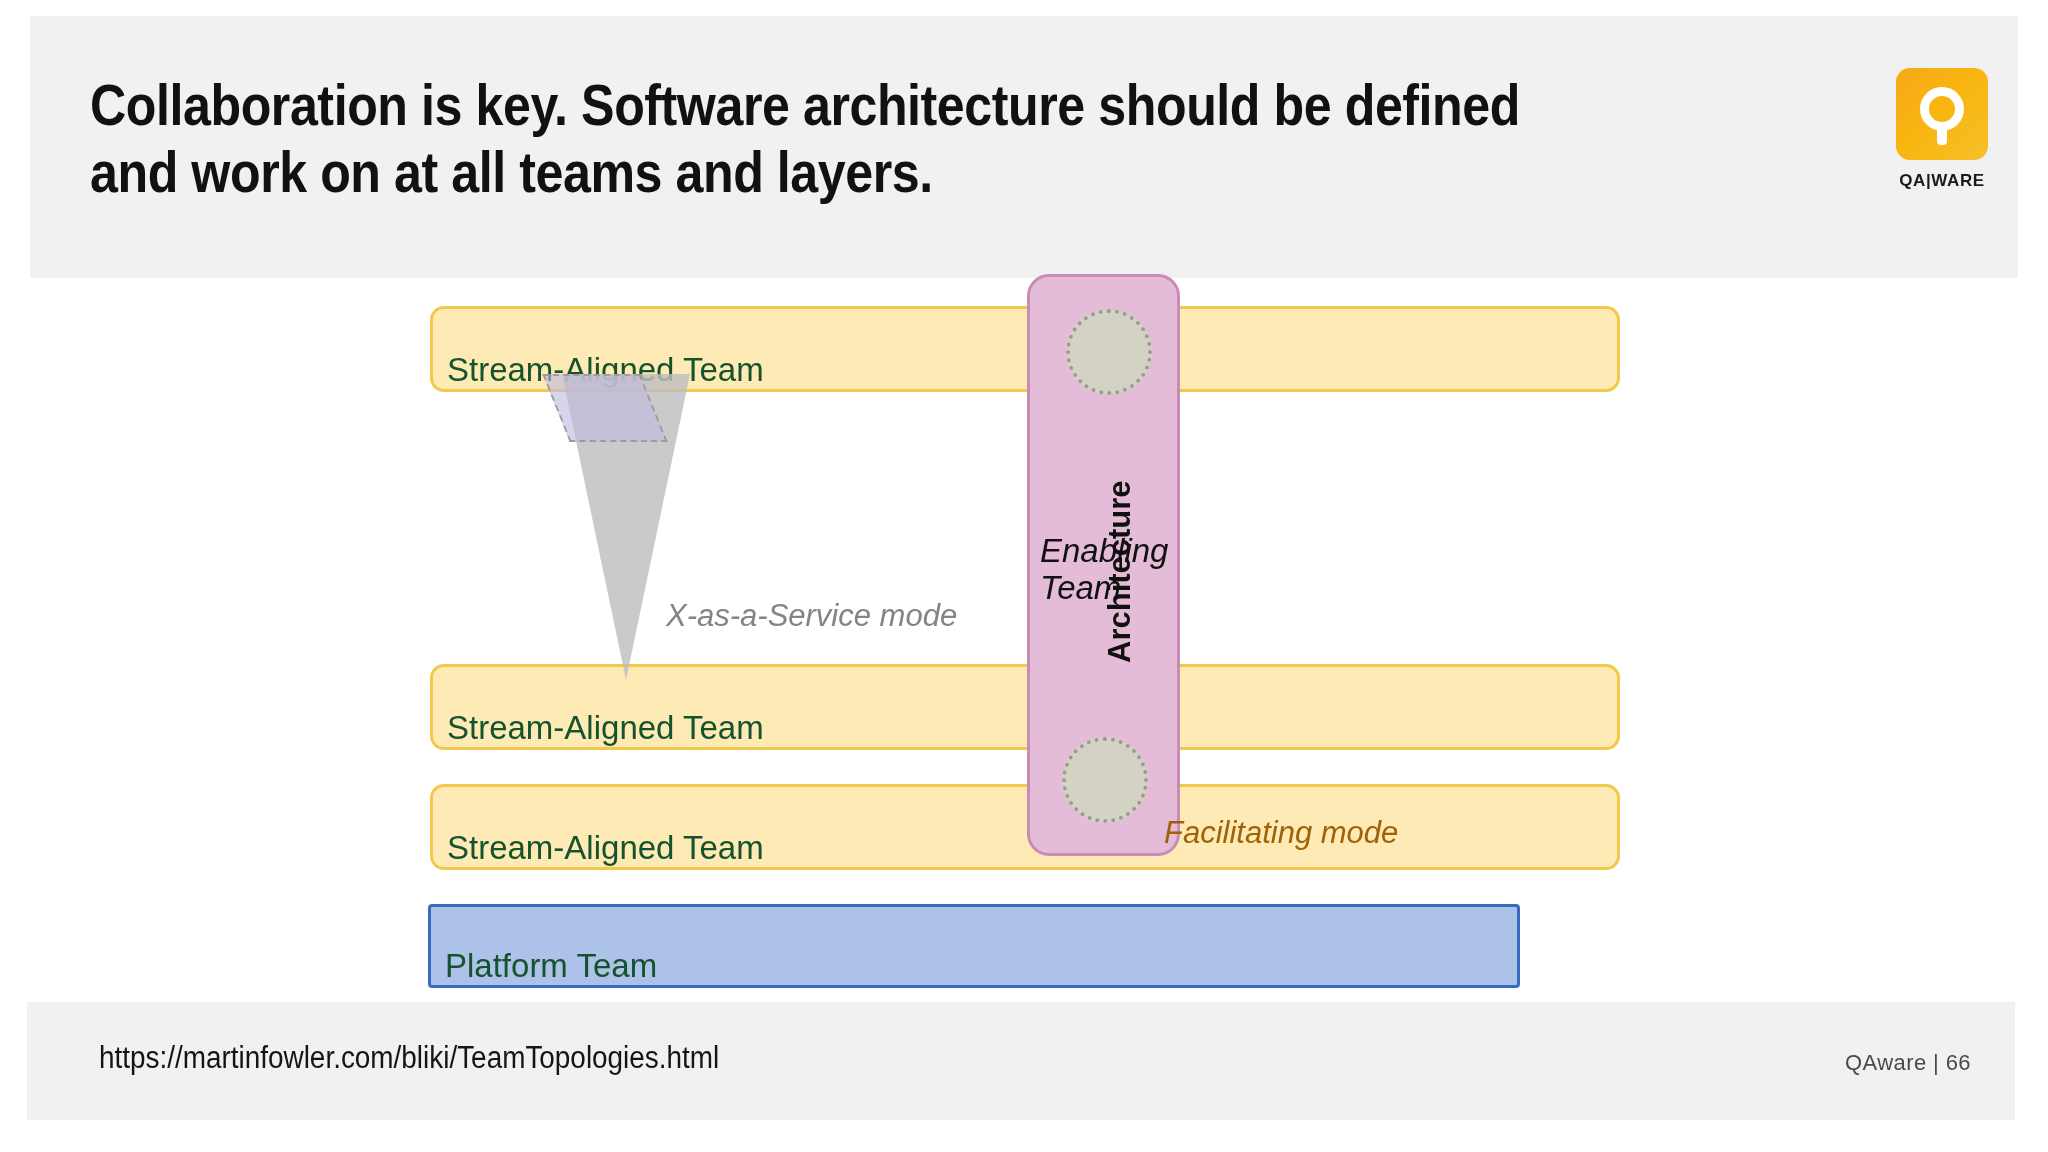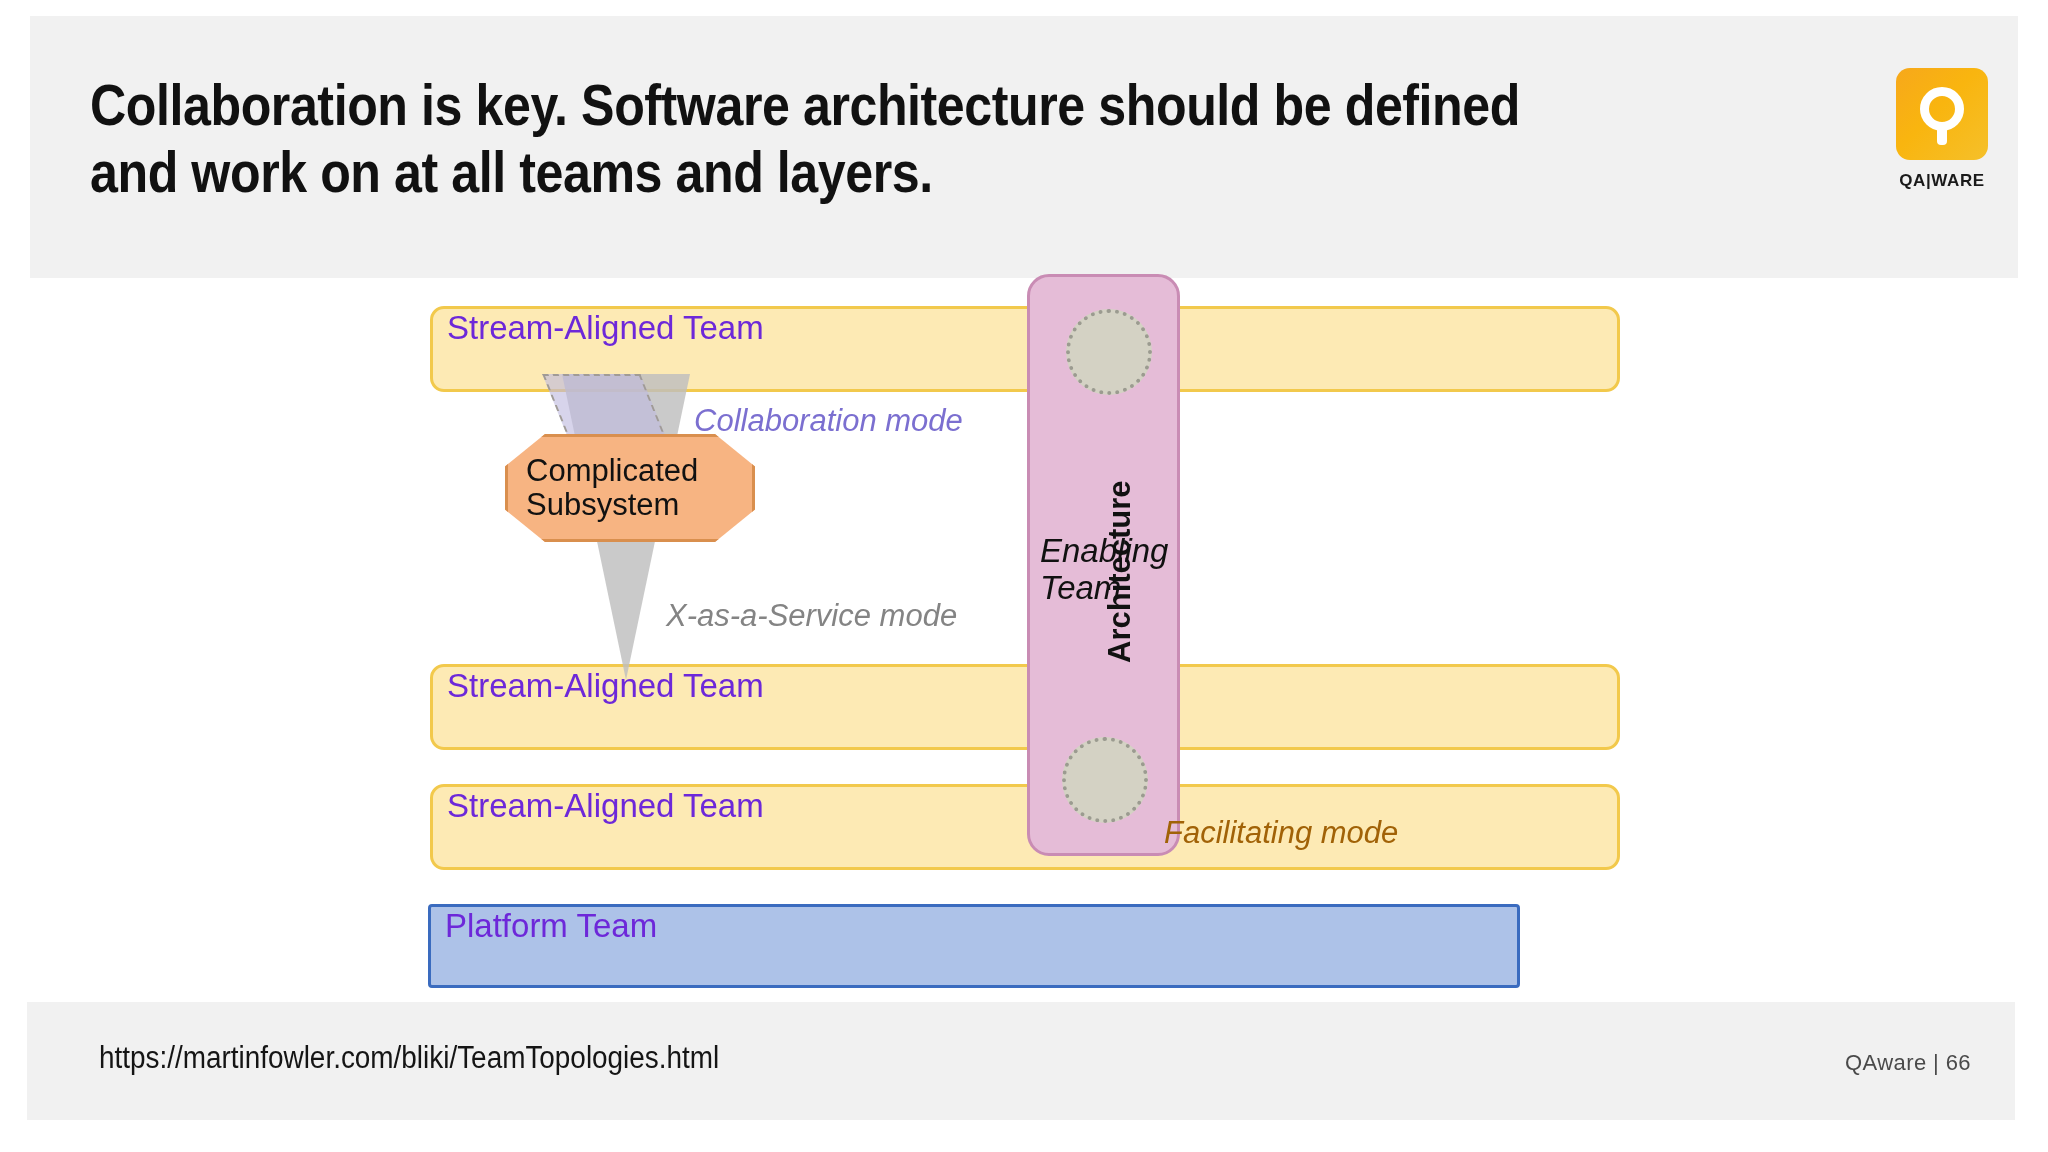--- a/index.html
+++ b/index.html
@@ -92,24 +92,24 @@
     left: 0;
     top: 276px;
     width: 2048px;
     height: 726px;
   }
 
   .team-box {
     position: absolute;
     box-sizing: border-box;
     display: flex;
-    align-items: flex-start;
+    align-items: flex-end;
     font-family: "Liberation Sans", sans-serif;
     font-size: 33px;
-    color: #6d28d9;
+    color: #14532d;
     padding-left: 14px;
   }
   .stream-box {
     left: 430px;
     width: 1190px;
     height: 86px;
     background: #fdeab4;
     border: 3px solid #f2c94c;
     border-radius: 14px;
   }
@@ -303,36 +303,31 @@
   </div>
 
   <div class="team-box platform-box">
     <span>Platform Team</span>
   </div>
 
   <div class="xaas-shape"></div>
 
   <div class="collab-shape"></div>
 
-  <div class="octagon">
-    <span class="octagon-label">Complicated
-Subsystem</span>
-  </div>
 
   <div class="enabling-box">
     <div class="dotted-circle circle-top"></div>
     <div class="dotted-circle circle-bottom"></div>
     <div class="arch-label-holder">
       <div class="arch-label">Architecture</div>
     </div>
     <div class="enabling-label">Enabling
 Team</div>
   </div>
 
-  <div class="mode-label label-collab">Collaboration mode</div>
   <div class="mode-label label-xaas">X-as-a-Service mode</div>
   <div class="mode-label label-facilit">Facilitating mode</div>
 </div>
 
 <div class="footer-band">
   <div class="footer-url">https://martinfowler.com/bliki/TeamTopologies.html</div>
   <div class="footer-meta">QAware | 66</div>
 </div>
 
 </body></html>

